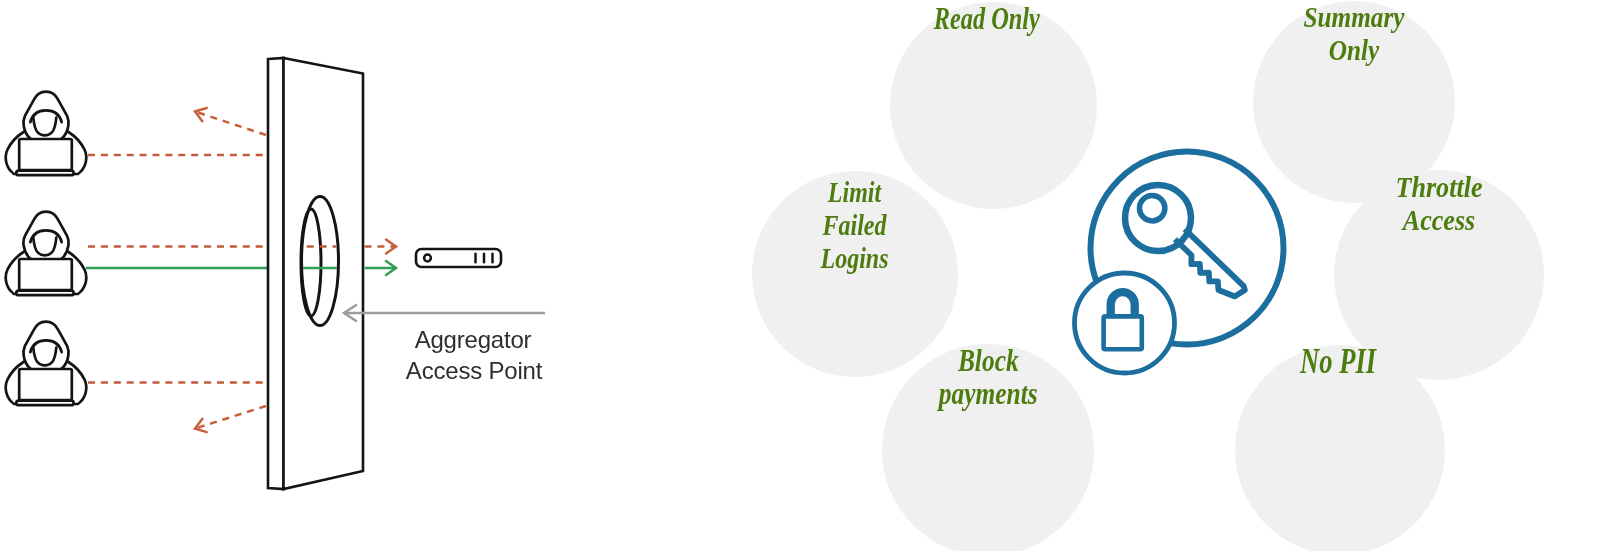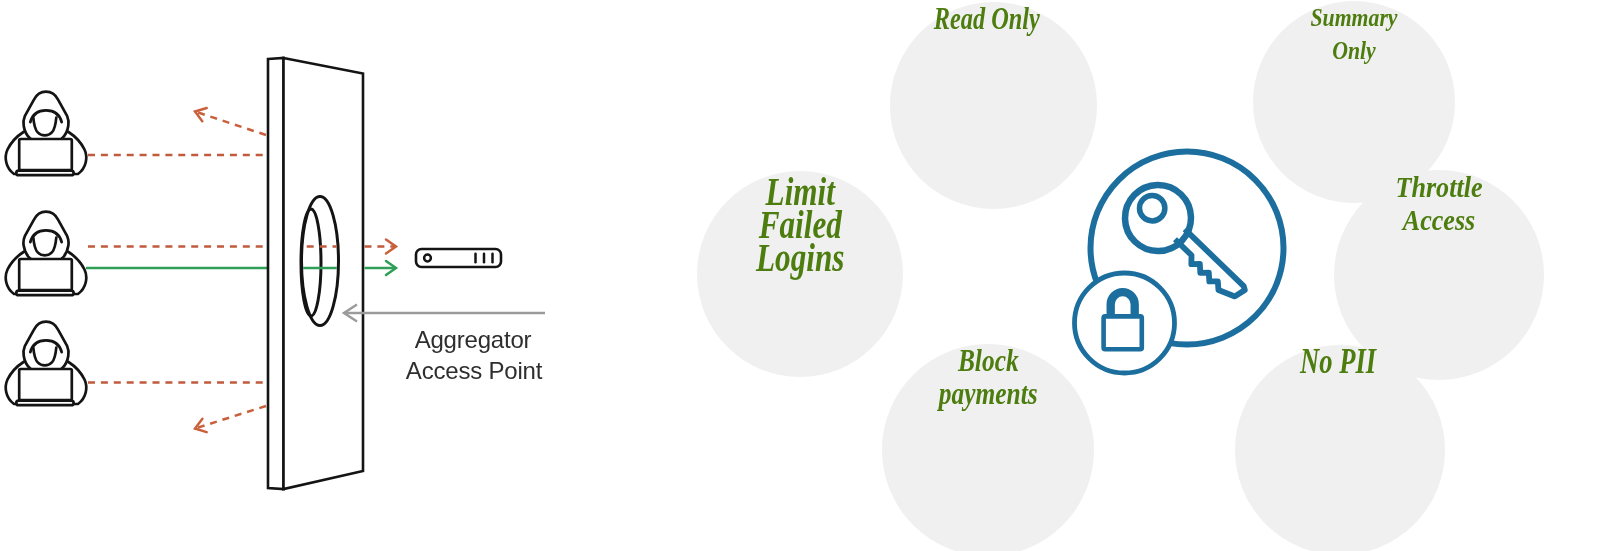--- a/index.html
+++ b/index.html
@@ -80,24 +80,24 @@
     </g>
   </g>
 
   <text x="473" y="348" font-size="24" letter-spacing="-0.2" fill="#2e2e2e" text-anchor="middle">Aggregator</text>
   <text x="474" y="379" font-size="24" letter-spacing="-0.2" fill="#2e2e2e" text-anchor="middle">Access Point</text>
 </svg>
 
 <div class="circle" id="c1" style="left:890px;top:2px;width:207px;height:207px;padding-bottom:9px;font-size:32px;">
     <span style="transform:scaleX(0.76);position:relative;left:-7px;">Read Only</span>
   </div>
-<div class="circle" id="c2" style="left:1253px;top:1px;width:202px;height:202px;padding-bottom:3px;font-size:25px;">
+<div class="circle" id="c2" style="left:1253px;top:1px;width:202px;height:202px;padding-bottom:3px;font-size:29px;">
     <span style="transform:scaleX(0.87);">Summary<br>Only</span>
   </div>
-<div class="circle" id="c3" style="left:697px;top:171px;width:206px;height:206px;padding-top:4px;font-size:39px;">
+<div class="circle" id="c3" style="left:752px;top:171px;width:206px;height:206px;padding-top:4px;font-size:30px;">
     <span style="transform:scaleX(0.80);">Limit<br>Failed<br>Logins</span>
   </div>
 <div class="circle" id="c4" style="left:1334px;top:170px;width:210px;height:210px;padding-bottom:4px;">
     <span>Throttle<br>Access</span>
   </div>
 <div class="circle" id="c5" style="left:882px;top:344px;width:212px;height:212px;padding-bottom:5px;font-size:31px;">
     <span style="transform:scaleX(0.82);">Block<br>payments</span>
   </div>
 <div class="circle" id="c6" style="left:1235px;top:345px;width:210px;height:210px;padding-bottom:5px;font-size:35px;">
     <span style="transform:scaleX(0.76);position:relative;left:-2px;">No PII</span>

